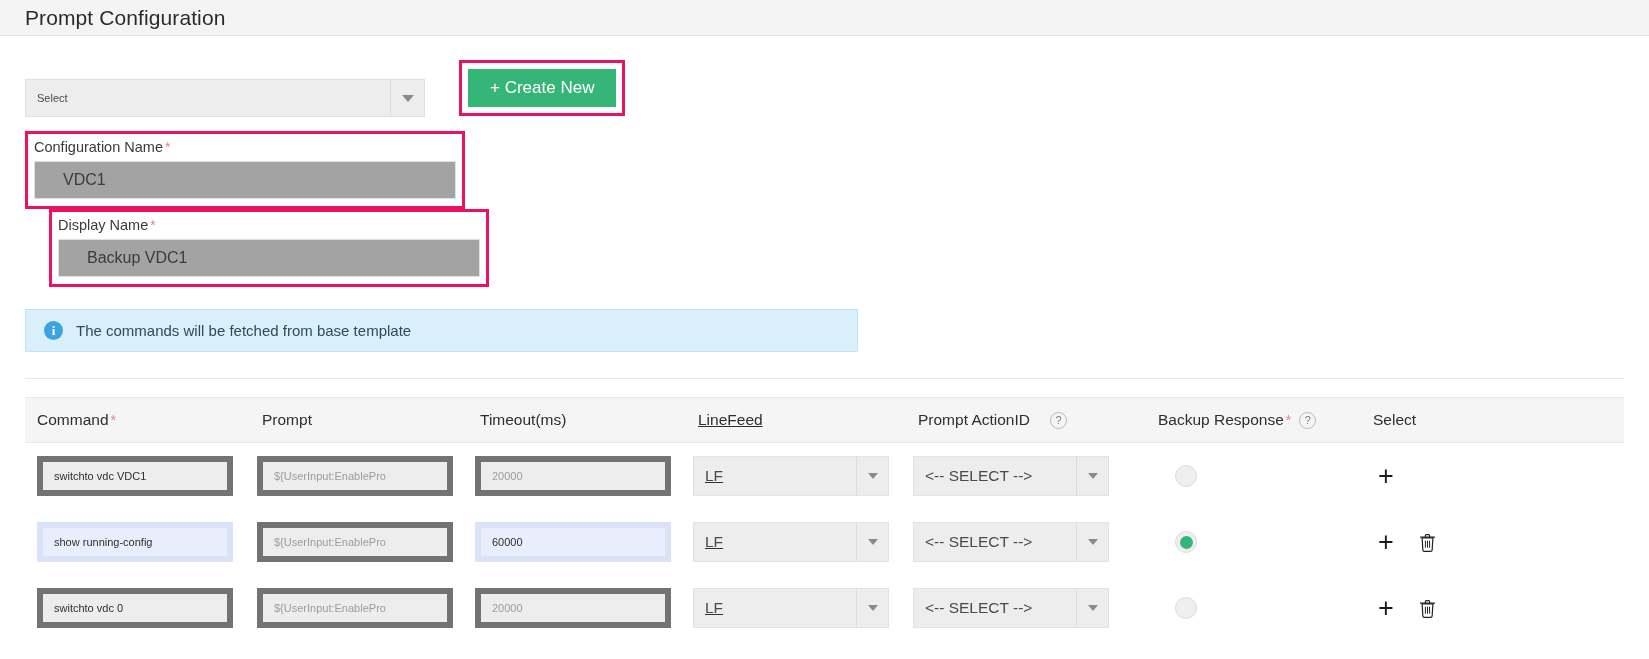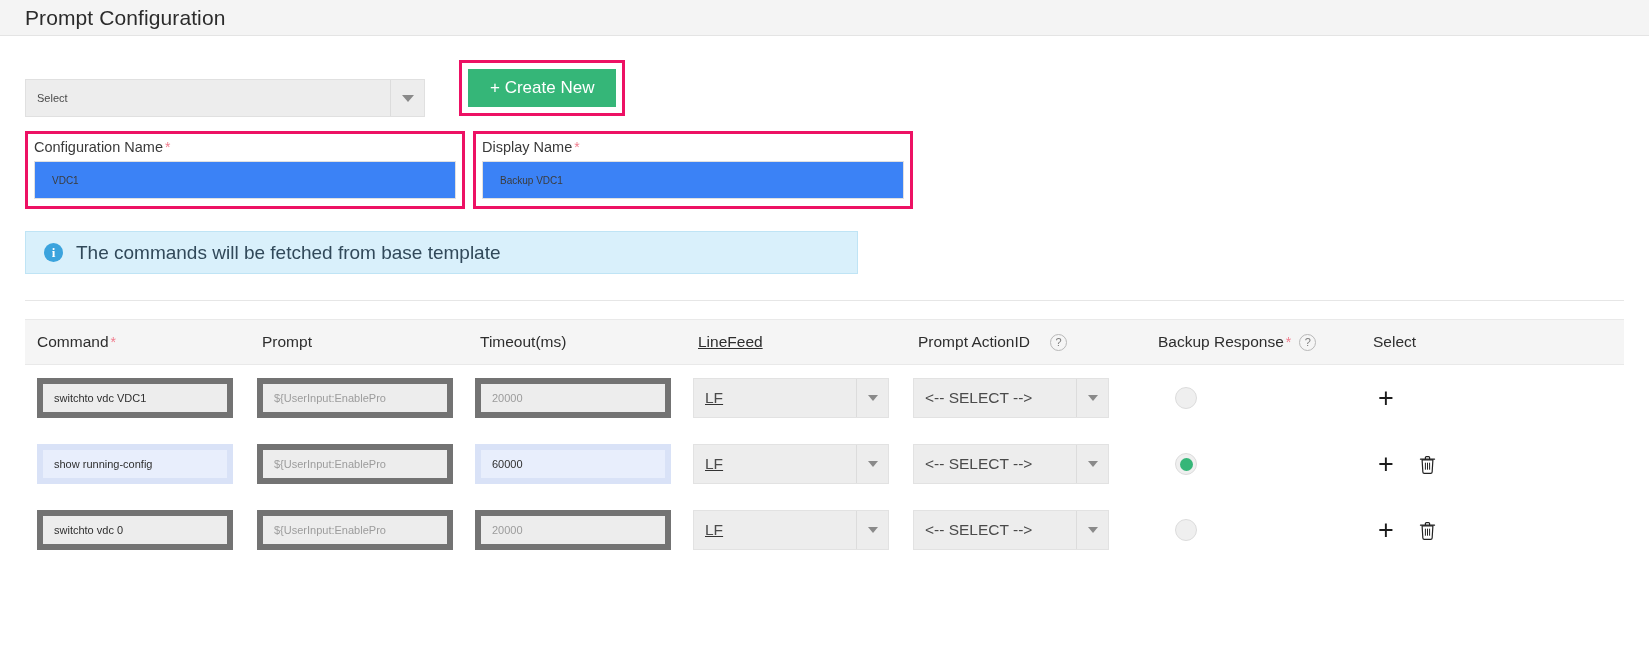--- a/index.html
+++ b/index.html
@@ -39,28 +39,28 @@
     margin-bottom: 6px;
     display: block;
   }
   .req-star {
     color: #f07b8c;
     font-size: 14px;
     margin-left: 2px;
   }
 
   .ctl-box {
-    background: #3b82f6;
+    background: #a3a3a3;
     border: 1px solid #e0e0e0;
     height: 38px;
     display: flex;
     align-items: center;
-    font-size: 10px;
+    font-size: 16px;
     color: #3b3b3b;
-    padding: 0 17px;
+    padding: 0 28px;
   }
 
   .select-box {
     background: #ededed;
     border: 1px solid #e0e0e0;
     height: 38px;
     display: flex;
     align-items: stretch;
     font-size: 11px;
   }
@@ -110,27 +110,28 @@
     height: 38px;
     padding: 0 22px;
     cursor: pointer;
     white-space: nowrap;
   }
 
   
   .name-row {
     display: flex;
     margin-top: 14px;
+    flex-direction: column;
   }
   .hl-box {
     border: 3px solid #ed1164;
     padding: 5px 6px 7px 6px;
     width: 440px;
   }
-  .hl-box + .hl-box { margin-left: 8px; }
+  .hl-box + .hl-box { margin-left: 24px; }
 
   
   .info-banner {
     margin-top: 22px;
     background: #d9f0fb;
     border: 1px solid #bfe4f5;
     height: 43px;
     width: 833px;
     display: flex;
     align-items: center;
@@ -144,21 +145,21 @@
     font-size: 13px;
     font-weight: bold;
     display: flex;
     align-items: center;
     justify-content: center;
     font-family: "Liberation Serif", serif;
     flex: 0 0 auto;
   }
   .info-text {
     margin-left: 13px;
-    font-size: 19px;
+    font-size: 15px;
     color: #31495a;
   }
 
   
   .divider {
     margin: 26px 25px 0 25px;
     border-top: 1px solid #e6e6e6;
   }
 
   

